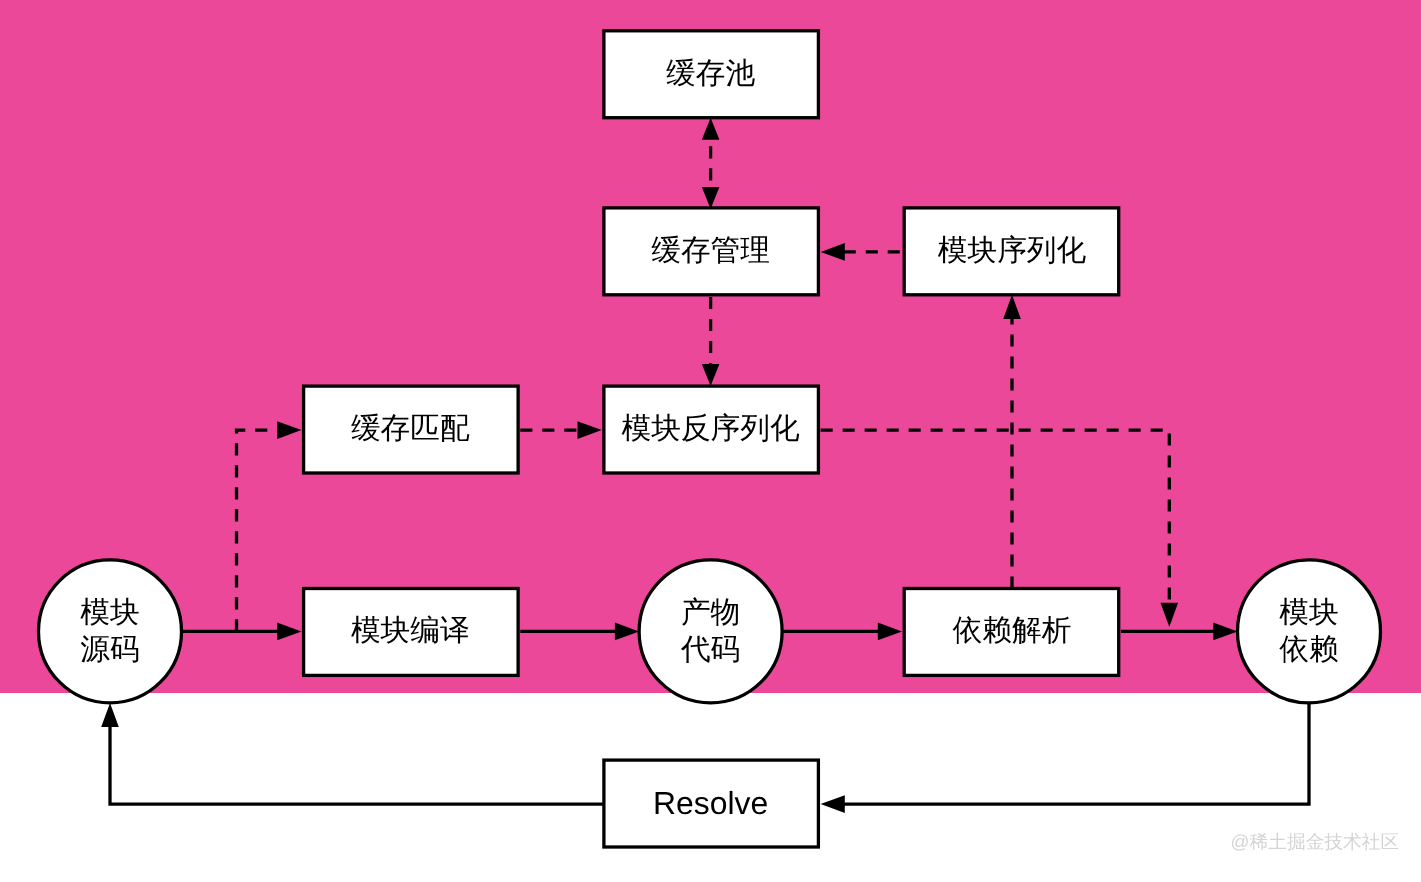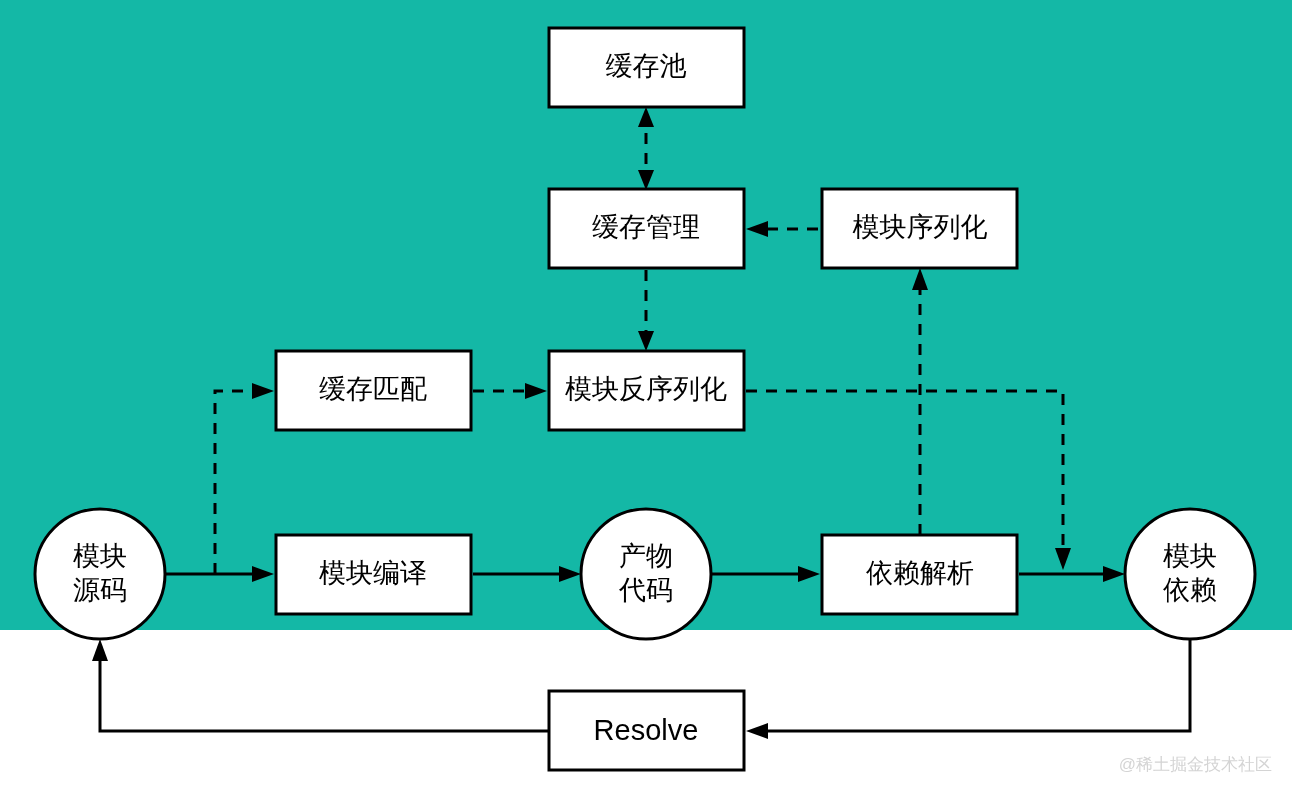--- a/index.html
+++ b/index.html
@@ -10,21 +10,21 @@
   body {
     width: 1292px;
     height: 802px;
     font-family: "Liberation Sans", "DejaVu Sans", sans-serif;
     overflow: hidden;
   }
   #diagram-root {
     position: relative;
     width: 1292px;
     height: 630px;
-    background: #14b8a6;
+    background: #ec4899;
   }
   svg#flowchart {
     display: block;
     width: 1292px;
     height: 802px;
   }
   .node-shape {
     fill: #ffffff;
     stroke: #000000;
     stroke-width: 3;

